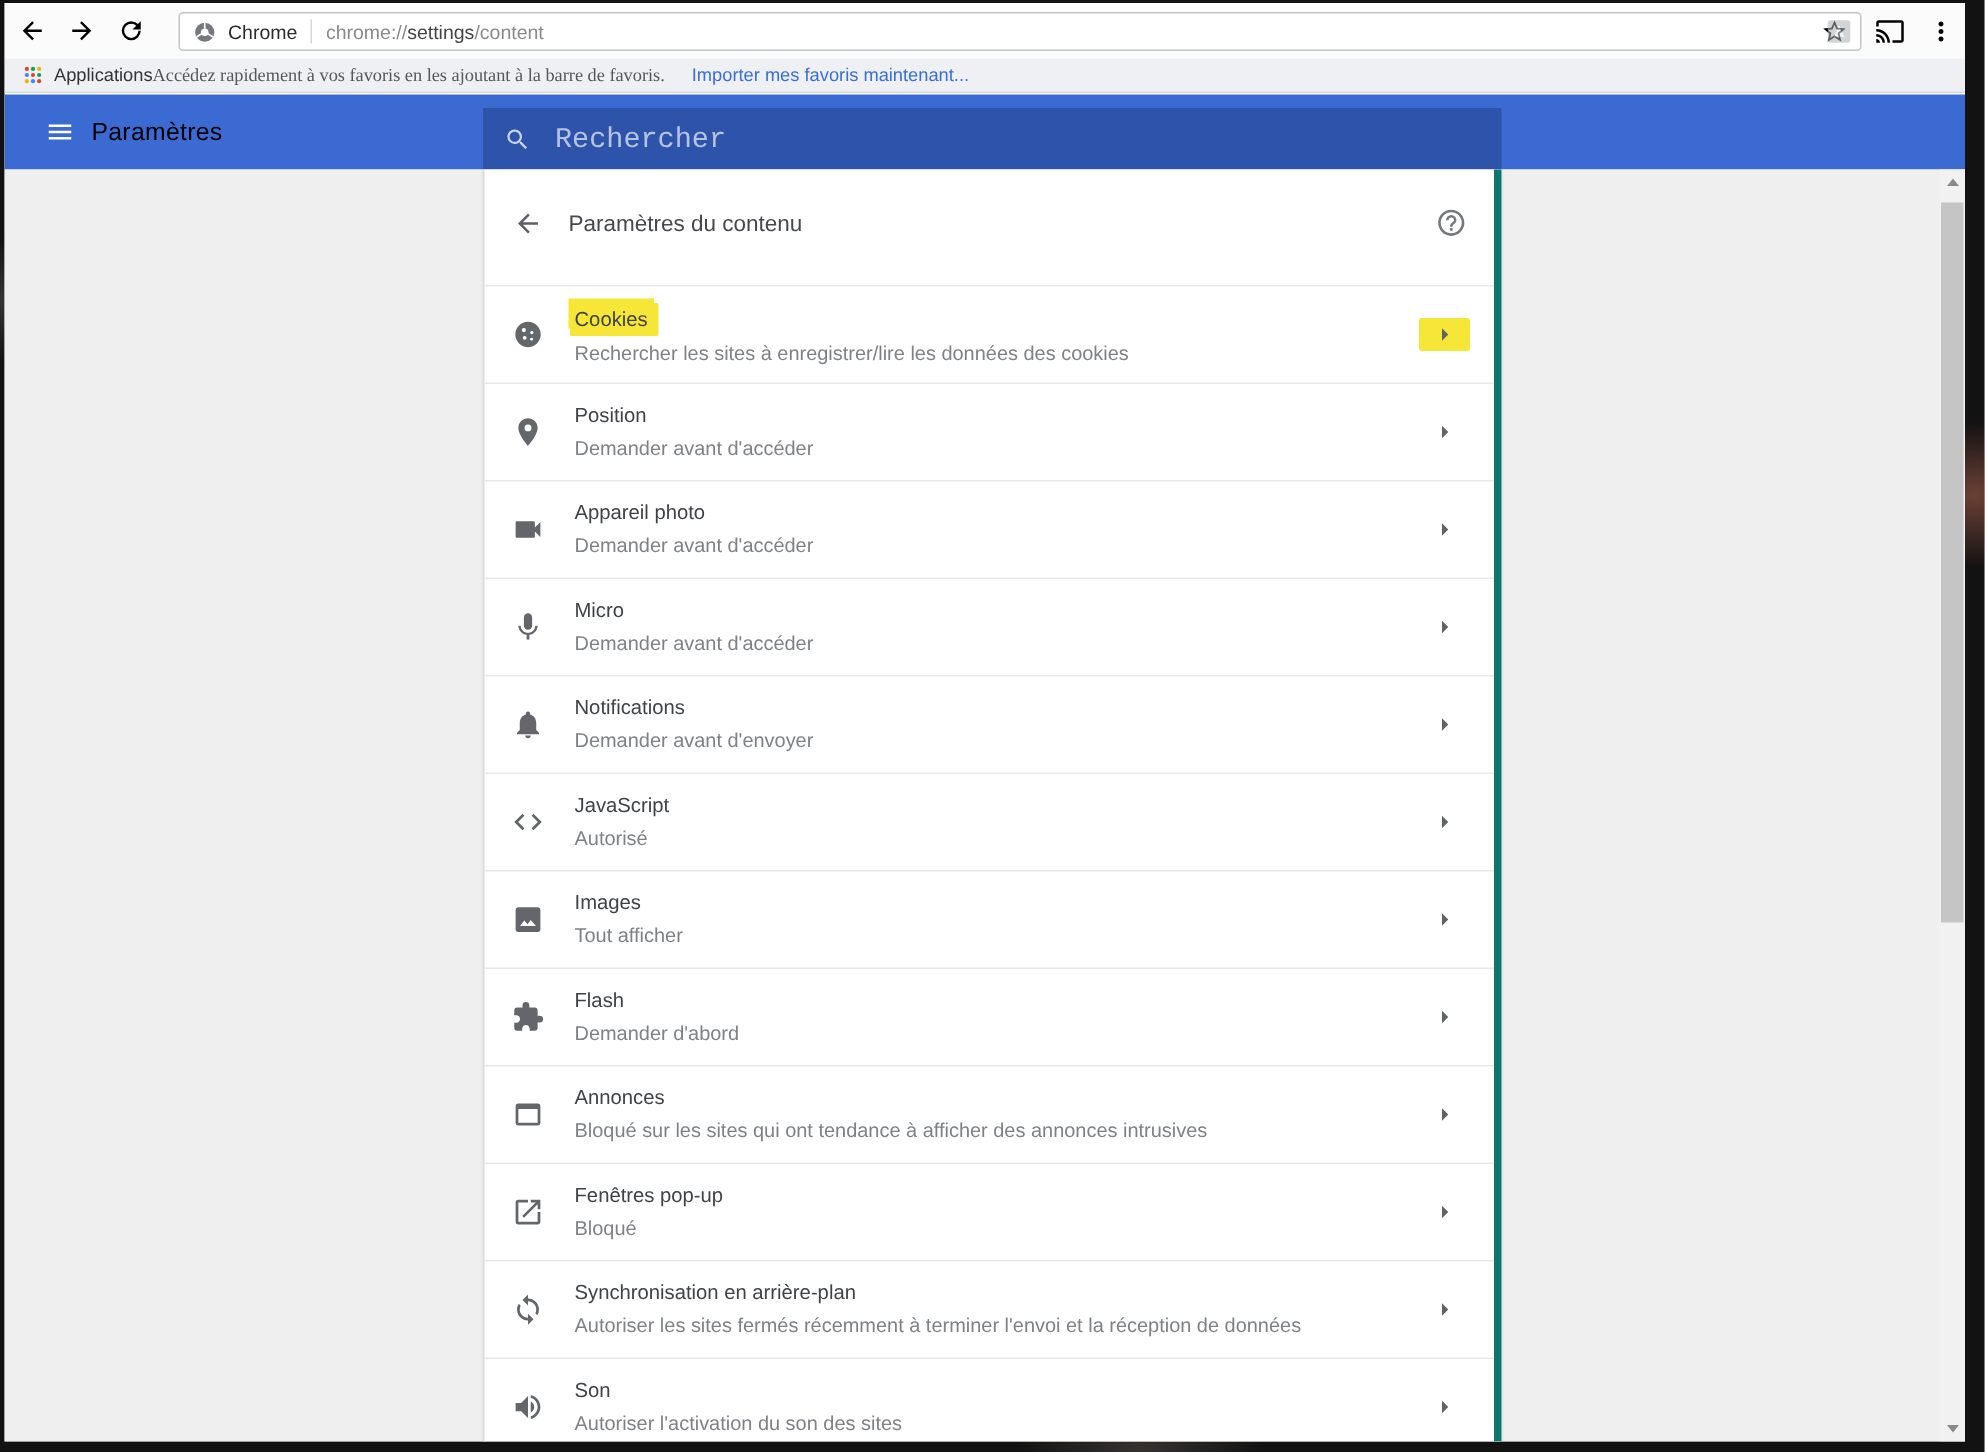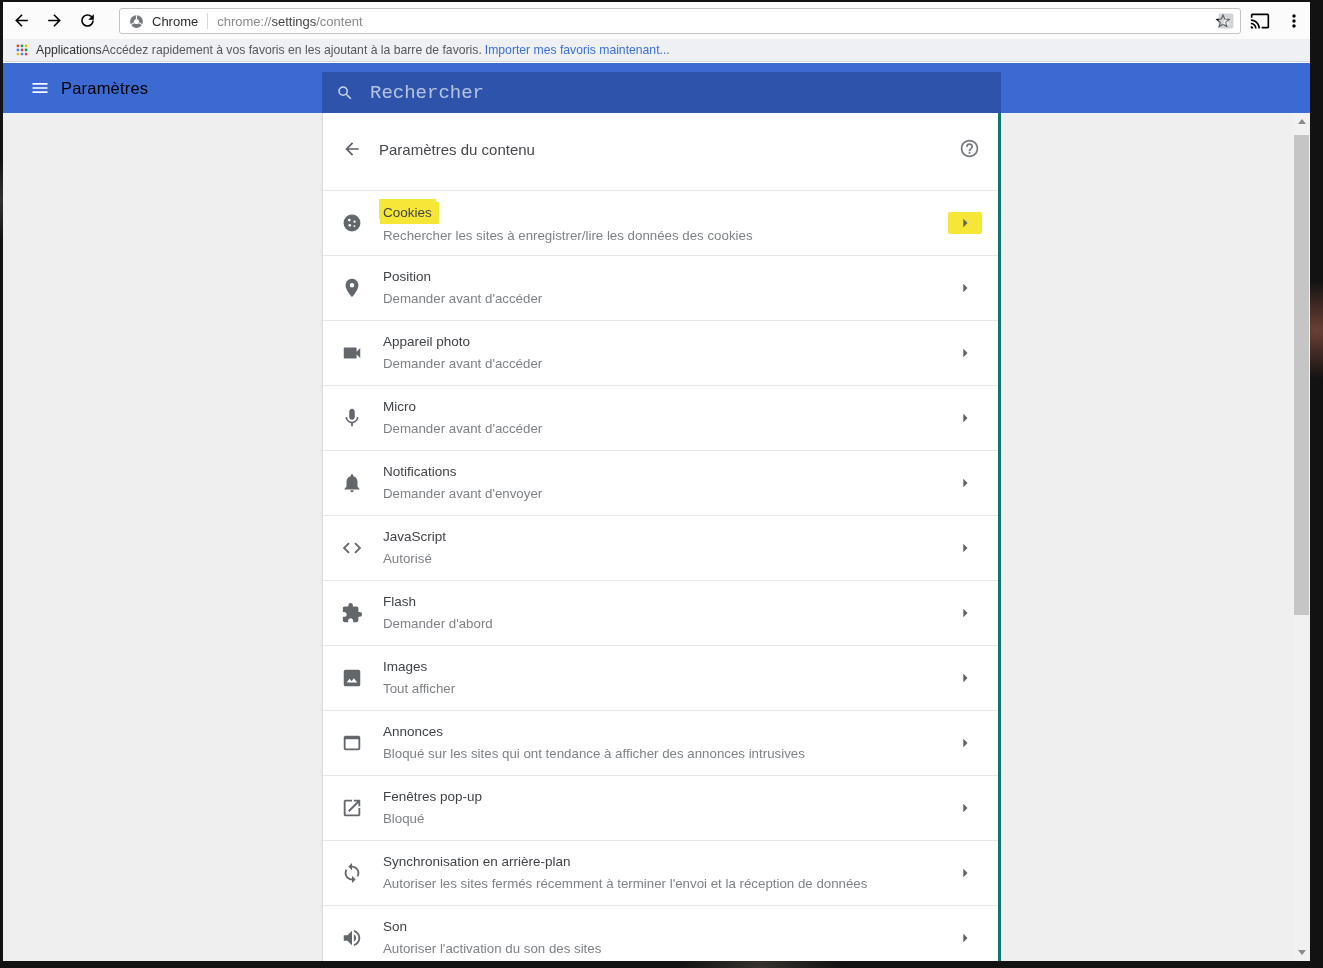--- a/index.html
+++ b/index.html
@@ -40,21 +40,21 @@
 
   
   .bookmarks {
     position:absolute; left:0; top:37px; width:100%; height:23px;
     background:#eef0f3; border-bottom:1px solid #d7d9dc;
     display:flex; align-items:center; font-size:12.2px; padding-left:12px;
   }
   .apps-icon { width:14px; height:14px; margin-right:7px; }
   .apps-icon svg { width:14px; height:14px; }
   .bk-label { color:#333; }
-  .bk-hint  { color:#55585b; margin-right:3px; }
+  .bk-hint  { color:#55585b; margin-right:18px;font-family:Liberation Serif, serif; }
   .bk-link  { color:var(--link-blue,#3a6fd8); cursor:pointer; }
 
   
   .s-header { position:absolute; left:0; top:61px; width:100%; height:50px; background:var(--header-blue,#3b6ad3); }
   .burger { position:absolute; left:27px; top:15px; width:20px; height:20px; }
   .burger svg { width:20px; height:20px; fill:#fff; }
   .s-title { position:absolute; left:58px; top:16px; color:#000000; font-size:16.5px; letter-spacing:.2px;text-align:center; }
   .s-search {
     position:absolute; left:319px; top:9px; width:679px; height:41px;
     background:var(--search-blue,#2d54aa); display:flex; align-items:center; padding-left:14px;
@@ -63,21 +63,21 @@
   .s-search input {
     background:transparent; border:none; outline:none; color:#f0abfc; font-size:19px;
     font-family:Liberation Mono, monospace; width:500px;
   }
   .s-search input::placeholder { color:rgba(255,255,255,.65); }
 
   
   .main { position:absolute; left:0; top:111px; width:100%; height:848px; background:#efefef; }
   .card {
     position:absolute; left:319px; top:0; width:679px; height:100%;
-    background:#fff; border-left:1px solid #dcdcdc; border-right:3px solid #0f766e;
+    background:#fff; border-left:1px solid #dcdcdc; border-right:5px solid #0f766e;
     box-shadow:0 1px 2px rgba(0,0,0,.1);
   }
   .card-head { position:relative; height:77px; }
   .back-arrow { position:absolute; left:19px; top:26px; width:20px; height:20px; cursor:pointer; }
   .back-arrow svg { width:20px; height:20px; fill:#5d6166; }
   .page-title { position:absolute; left:56px; top:28px; font-size:15px; color:#45484c; }
   .help-btn { position:absolute; right:18px; top:25px; width:21px; height:21px; cursor:pointer; }
   .help-btn svg { width:21px; height:21px; fill:#75797d; }
 
   .row {
@@ -298,41 +298,41 @@
     </div>
     <span class="chev-wrap">
               <svg viewBox="0 0 24 24">
                 <path d="M10 17l5-5-5-5v10z"></path>
               </svg>
             </span>
   </div>
 
   <div class="row">
     <span class="row-icon"><svg viewBox="0 0 24 24">
+                <path d="M3 5a2 2 0 012-2h14a2 2 0 012 2v14a2 2 0 01-2 2H5a2 2 0 01-2-2V5z" fill="currentColor"></path>
+                <path d="M6.2 16.8l3.1-4.1 2.3 2.8 2.4-3.1 3.8 4.4z" fill="#fff"></path>
+              </svg></span>
+    <div class="row-text">
+      <div class="row-title"><span class="row-title-text">Images</span></div>
+      <div class="row-sub">Tout afficher</div>
+    </div>
+    <span class="chev-wrap">
+              <svg viewBox="0 0 24 24">
+                <path d="M10 17l5-5-5-5v10z"></path>
+              </svg>
+            </span>
+  </div>
+
+  <div class="row">
+    <span class="row-icon"><svg viewBox="0 0 24 24">
                 <path d="M20.5 11H19V7c0-1.1-.9-2-2-2h-4V3.5a2.5 2.5 0 00-5 0V5H4c-1.1 0-2 .9-2 2v3.8h1.5c1.5 0 2.7 1.2 2.7 2.7S5 16.2 3.5 16.2H2V20c0 1.1.9 2 2 2h3.8v-1.5c0-1.5 1.2-2.7 2.7-2.7s2.7 1.2 2.7 2.7V22H17c1.1 0 2-.9 2-2v-4h1.5a2.5 2.5 0 000-5z"></path>
               </svg></span>
     <div class="row-text">
       <div class="row-title"><span class="row-title-text">Flash</span></div>
       <div class="row-sub">Demander d'abord</div>
-    </div>
-    <span class="chev-wrap">
-              <svg viewBox="0 0 24 24">
-                <path d="M10 17l5-5-5-5v10z"></path>
-              </svg>
-            </span>
-  </div>
-
-  <div class="row">
-    <span class="row-icon"><svg viewBox="0 0 24 24">
-                <path d="M3 5a2 2 0 012-2h14a2 2 0 012 2v14a2 2 0 01-2 2H5a2 2 0 01-2-2V5z" fill="currentColor"></path>
-                <path d="M6.2 16.8l3.1-4.1 2.3 2.8 2.4-3.1 3.8 4.4z" fill="#fff"></path>
-              </svg></span>
-    <div class="row-text">
-      <div class="row-title"><span class="row-title-text">Images</span></div>
-      <div class="row-sub">Tout afficher</div>
     </div>
     <span class="chev-wrap">
               <svg viewBox="0 0 24 24">
                 <path d="M10 17l5-5-5-5v10z"></path>
               </svg>
             </span>
   </div>
 
   <div class="row">
     <span class="row-icon"><svg viewBox="0 0 24 24">

